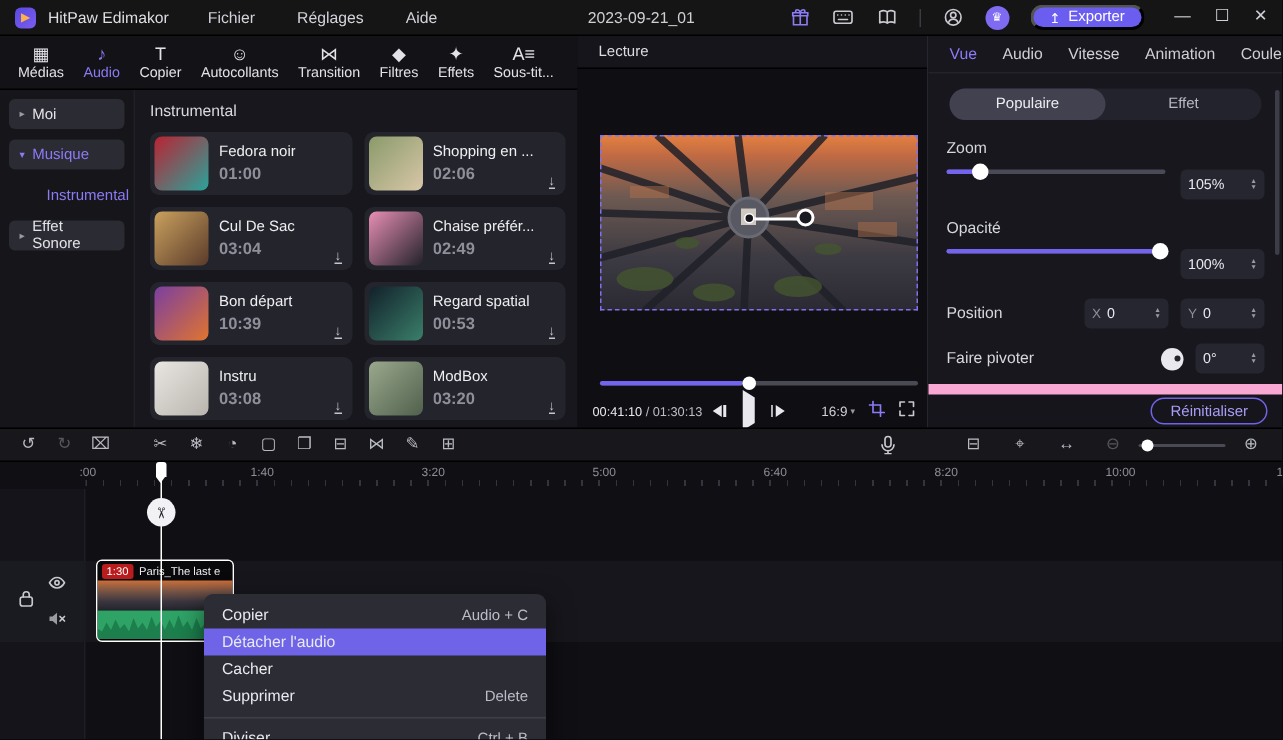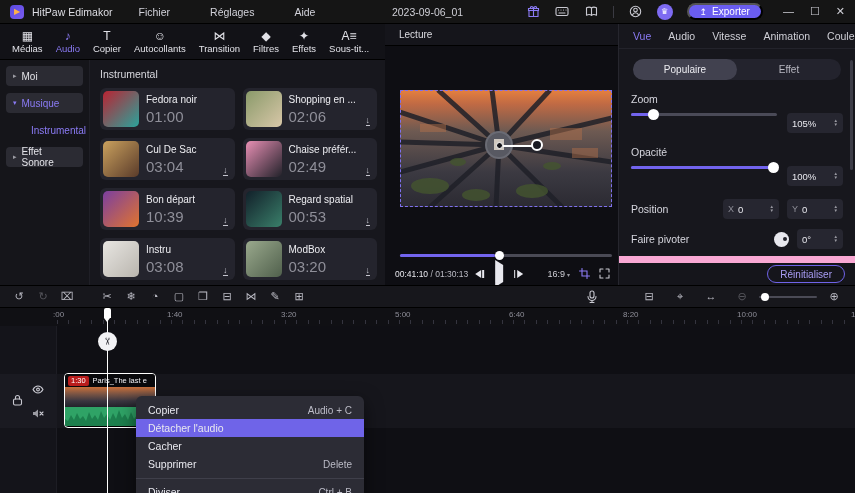--- a/index.html
+++ b/index.html
@@ -7,21 +7,21 @@
   body { font-family:"Liberation Sans", sans-serif; color:#e6e6ec; }
   #app { position:relative; width:855px; height:493px; background:#0d0d12; overflow:hidden; }
 
   
   .titlebar { position:absolute; left:0; top:0; width:855px; height:24px; background:#151515;
     border-bottom:1px solid #000; display:flex; align-items:center; }
   .logo { width:14px; height:14px; border-radius:4px; margin:0 8px 0 10px;
     background:linear-gradient(135deg,#5b4ae0,#7a5cf0); display:flex; align-items:center; justify-content:center;
     color:#ffb14a; font-size:8px; }
   .app-name { font-size:10.5px; color:#dedee4; margin-right:26px; }
-  .menu-row { display:flex; gap:40px; }
+  .menu-row { display:flex; gap:28px; }
   .menu-item { font-size:10.5px; color:#d2d2da; cursor:default; }
   .proj-name { position:absolute; left:50%; transform:translateX(-50%); font-size:10.5px; color:#cfcfd6; }
   .tb-right { position:absolute; right:10px; display:flex; align-items:center; gap:14px; }
   .tb-icon { width:15px; height:15px; display:flex; align-items:center; justify-content:center; color:#d3d3da; }
   .tb-icon.purple { color:#8b7bf5; }
   .tb-sep { width:1px; height:12px; background:#3a3a42; }
   .avatar { width:16px; height:16px; border-radius:50%; background:#7e6bf2; display:flex; align-items:center; justify-content:center;
     color:#fff; font-size:8px; }
   .export-btn { height:17px; border-radius:9px; background:#6a5df0; color:#fff; font-size:10px;
     display:flex; align-items:center; gap:5px; padding:0 11px; }
@@ -49,21 +49,21 @@
 
   
   .library { position:absolute; left:90px; top:60px; width:295px; height:225px; background:#17171d;
     padding:8px 8px 0 10px; overflow:hidden; }
   .lib-title { font-size:10.5px; color:#d8d8de; margin-bottom:8px; }
   .lib-grid { display:grid; grid-template-columns:1fr 1fr; gap:8px; }
   .lib-card { position:relative; height:42px; border-radius:6px; background:#24242d; display:flex; align-items:center; padding:3px; }
   .lib-thumb { width:36px; height:36px; border-radius:5px; flex:0 0 36px; }
   .lib-meta { margin-left:7px; overflow:hidden; }
   .lib-name { font-size:10px; color:#eeeef2; white-space:nowrap; overflow:hidden; text-overflow:ellipsis; max-width:80px; }
-  .lib-dur { font-size:15px; color:#8f8f99; margin-top:3px; }
+  .lib-dur { font-size:11px; color:#8f8f99; margin-top:3px;font-weight:bold; }
   .dl-ic { position:absolute; right:7px; bottom:4px; font-size:9px; color:#c6c6cf;
     border-bottom:1px solid #c6c6cf; line-height:9px; display:none; }
   .dl-ic.show { display:block; }
 
   
   .preview { position:absolute; left:385px; top:24px; width:234px; height:261px; background:#0e0e13;
     border-right:1px solid #26262e; }
   .prev-head { height:22px; background:#15151b; border-bottom:1px solid #000; display:flex; align-items:center;
     padding-left:14px; font-size:10px; color:#dcdce2; }
   .video-wrap { position:absolute; left:15px; top:66px; width:212px; height:117px; }
@@ -189,21 +189,21 @@
 
   <div class="titlebar">
     <div class="logo">▶</div>
     <div class="app-name">HitPaw Edimakor</div>
     <div class="menu-row">
 
     <span class="menu-item">Fichier</span>
         <span class="menu-item">Réglages</span>
         <span class="menu-item">Aide</span>
       </div>
-    <div class="proj-name">2023-09-06_01</div>
+    <div class="proj-name">2023-09-21_01</div>
     <div class="tb-right">
       <span class="tb-icon purple">
         <svg width="13" height="13" viewBox="0 0 13 13">
             <path class="stp" d="M2 5.5h9v6H2zM1.5 3.5h10v2h-10zM6.5 3.5v8M4.5 3.5C3 3.5 3 1.5 4.5 1.5s2 2 2 2M8.5 3.5c1.5 0 1.5-2 0-2s-2 2-2 2"></path>
           </svg>
       </span>
       <span class="tb-icon">
         <svg width="14" height="11" viewBox="0 0 14 11">
             <rect class="st" x="1" y="1.5" width="12" height="8" rx="1.5"></rect>
             <path class="st" d="M3.5 4h.01M6 4h.01M8.5 4h.01M11 4h.01M4 7h6"></path>

